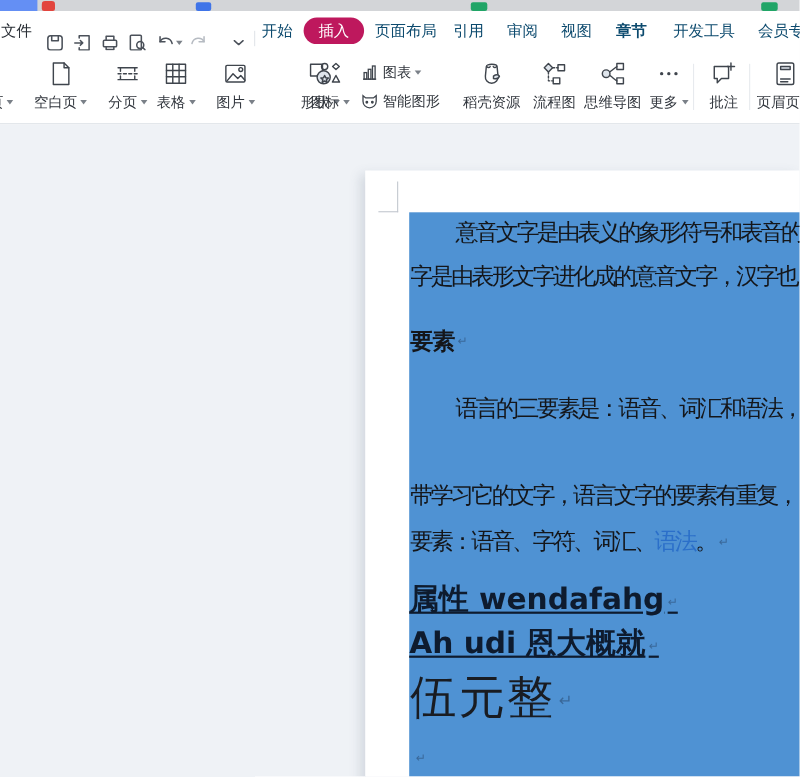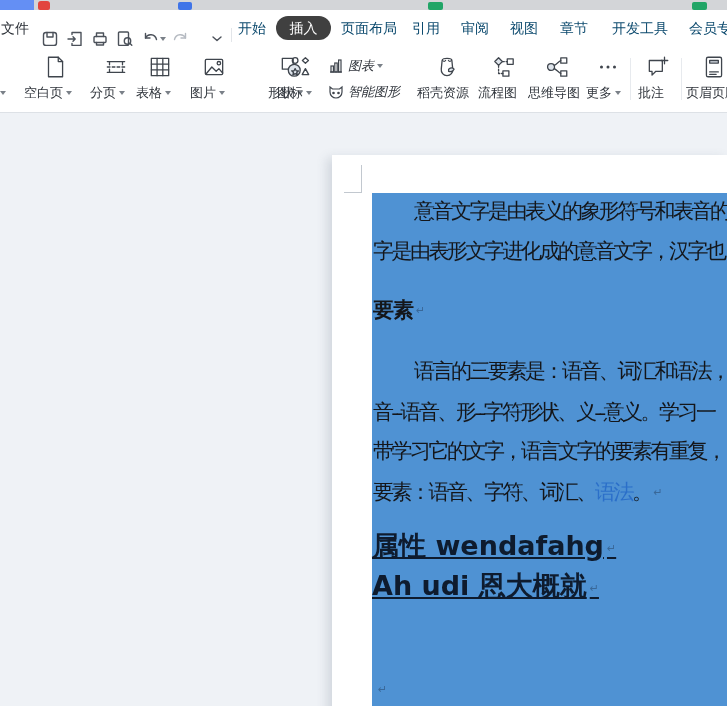--- a/index.html
+++ b/index.html
@@ -21,37 +21,37 @@
   .file-label { position:absolute; left:1px; top:10px; font-size:14px; color:#2a2f36; cursor:pointer; }
   .qicon { position:absolute; top:19px; width:20px; height:20px; cursor:pointer; }
   .qicon svg { width:20px; height:20px; stroke:#4b515a; fill:none; stroke-width:1.4; stroke-linecap:round; stroke-linejoin:round; }
   .q-save{left:40px;} .q-export{left:65px;} .q-print{left:90px;} .q-preview{left:115px;}
   .q-undo{left:141px;} .q-redo{left:170px;} .q-redo svg{stroke:#b6bbc2;} .q-more{left:207px;}
   .undo-caret { position:absolute; left:160px; top:27px; width:0; height:0;
     border-left:3px solid transparent; border-right:3px solid transparent; border-top:4px solid #7a8088; }
   .menu-sep { position:absolute; left:231px; top:18px; width:1px; height:14px; background:#e2e5e9; }
   .rtab { position:absolute; top:10px; font-size:14px; color:#0c4a6e; white-space:nowrap; cursor:pointer; }
   .rtab-0{left:238px;} .rtab-2{left:341px;} .rtab-3{left:412px;} .rtab-4{left:461px;}
-  .rtab-5{left:510px;} .rtab-6{left:560px;} .rtab-7{left:612px;} .rtab-8{left:689px;}
+  .rtab-5{left:510px;} .rtab-6{left:560px;font-weight:bold;} .rtab-7{left:612px;} .rtab-8{left:689px;}
   .rtab-pill { position:absolute; left:276px; top:6px; width:55px; height:24px; border-radius:12px;
-    background:#404040; color:#fff; font-size:14px; text-align:center; line-height:24px; cursor:pointer; }
+    background:#be185d; color:#fff; font-size:14px; text-align:center; line-height:24px; cursor:pointer; }
 
   
   .toolbar { position:absolute; left:0; top:46px; width:727px; height:67px; background:#fff; border-bottom:1px solid #dde1e6; }
-  .titem { position:absolute; top:4px; text-align:left; cursor:pointer; }
+  .titem { position:absolute; top:4px; text-align:center; cursor:pointer; }
   .titem .ticon { height:34px; display:flex; align-items:center; justify-content:center; }
   .titem .ticon svg { stroke:#3f454d; fill:none; stroke-width:1.2; stroke-linecap:round; stroke-linejoin:round; }
   .tlabel { font-size:13px; color:#30353c; white-space:nowrap; }
   .caret { display:inline-block; width:0; height:0; margin-left:3px; vertical-align:2px;
     border-left:3px solid transparent; border-right:3px solid transparent; border-top:4px solid #7a8088; }
   .t0{left:-42px;width:60px;} .t1{left:24px;width:62px;} .t2{left:90px;width:52px;}
   .t3{left:136px;width:48px;} .t4{left:190px;width:48px;} .t5{left:232px;width:46px;margin-left:36px;}
   .t6{left:277px;width:46px;}
   .tstack { position:absolute; left:328px; top:0; width:88px; }
-  .tstack .srow { position:absolute; left:0; height:22px; display:flex; align-items:center; cursor:pointer; white-space:nowrap;font-style:italic; }
+  .tstack .srow { position:absolute; left:0; height:22px; display:flex; align-items:center; cursor:pointer; white-space:nowrap; }
   .tstack .srow svg { stroke:#3f454d; fill:none; stroke-width:1.2; margin-right:4px; }
   .srow1{top:9px;} .srow2{top:35px;}
   .t9{left:417px;width:60px;} .t10{left:478px;width:52px;} .t11{left:528px;width:58px;}
   .t12{left:586px;width:44px;} .t13{left:638px;width:40px;} .t14{left:686px;width:56px;}
   .tool-sep { position:absolute; top:12px; width:1px; height:42px; background:#e7eaee; }
   .ts1{left:630px;} .ts2{left:681px;}
 
   
   .docarea { position:absolute; left:0; top:113px; width:727px; height:593px; background:#eff2f6; overflow:hidden; }
   .page { position:absolute; left:332px; top:42px; width:396px; height:560px; background:#fff;
@@ -329,26 +329,26 @@
       <div class="margin-mark-v"></div>
       <div class="margin-mark-h"></div>
       <div class="selection"></div>
 
       <div class="dline dl1">意音文字是由表义的象形符号和表音的声</div>
       <div class="dline dl2">字是由表形文字进化成的意音文字，汉字也</div>
 
       <div class="dline dhead"><span>要素</span><span class="pmark"></span></div>
 
       <div class="dline dl3">语言的三要素是：语音、词汇和语法，文</div>
-      <div class="dline dl4">音--语音、形--字符形状、义--意义。学习一</div>
       <div class="dline dl5">带学习它的文字，语言文字的要素有重复，</div>
       <div class="dline dl6">
         <span>要素：语音、字符、词汇、</span><span class="link-text">语法</span><span>。</span><span class="pmark"></span>
       </div>
 
       <div class="dbold db1"><span>属性 wendafahg</span><span class="pmark"></span></div>
       <div class="dbold db2"><span>Ah udi 恩大概就</span><span class="pmark"></span></div>
+      <div class="dbig"><span>伍元整</span><span class="pmark pmark-big"></span></div>
 
       <div class="pmark pmark-floating"></div>
     </div>
   </div>
 
 </div>
 
 </body></html>

